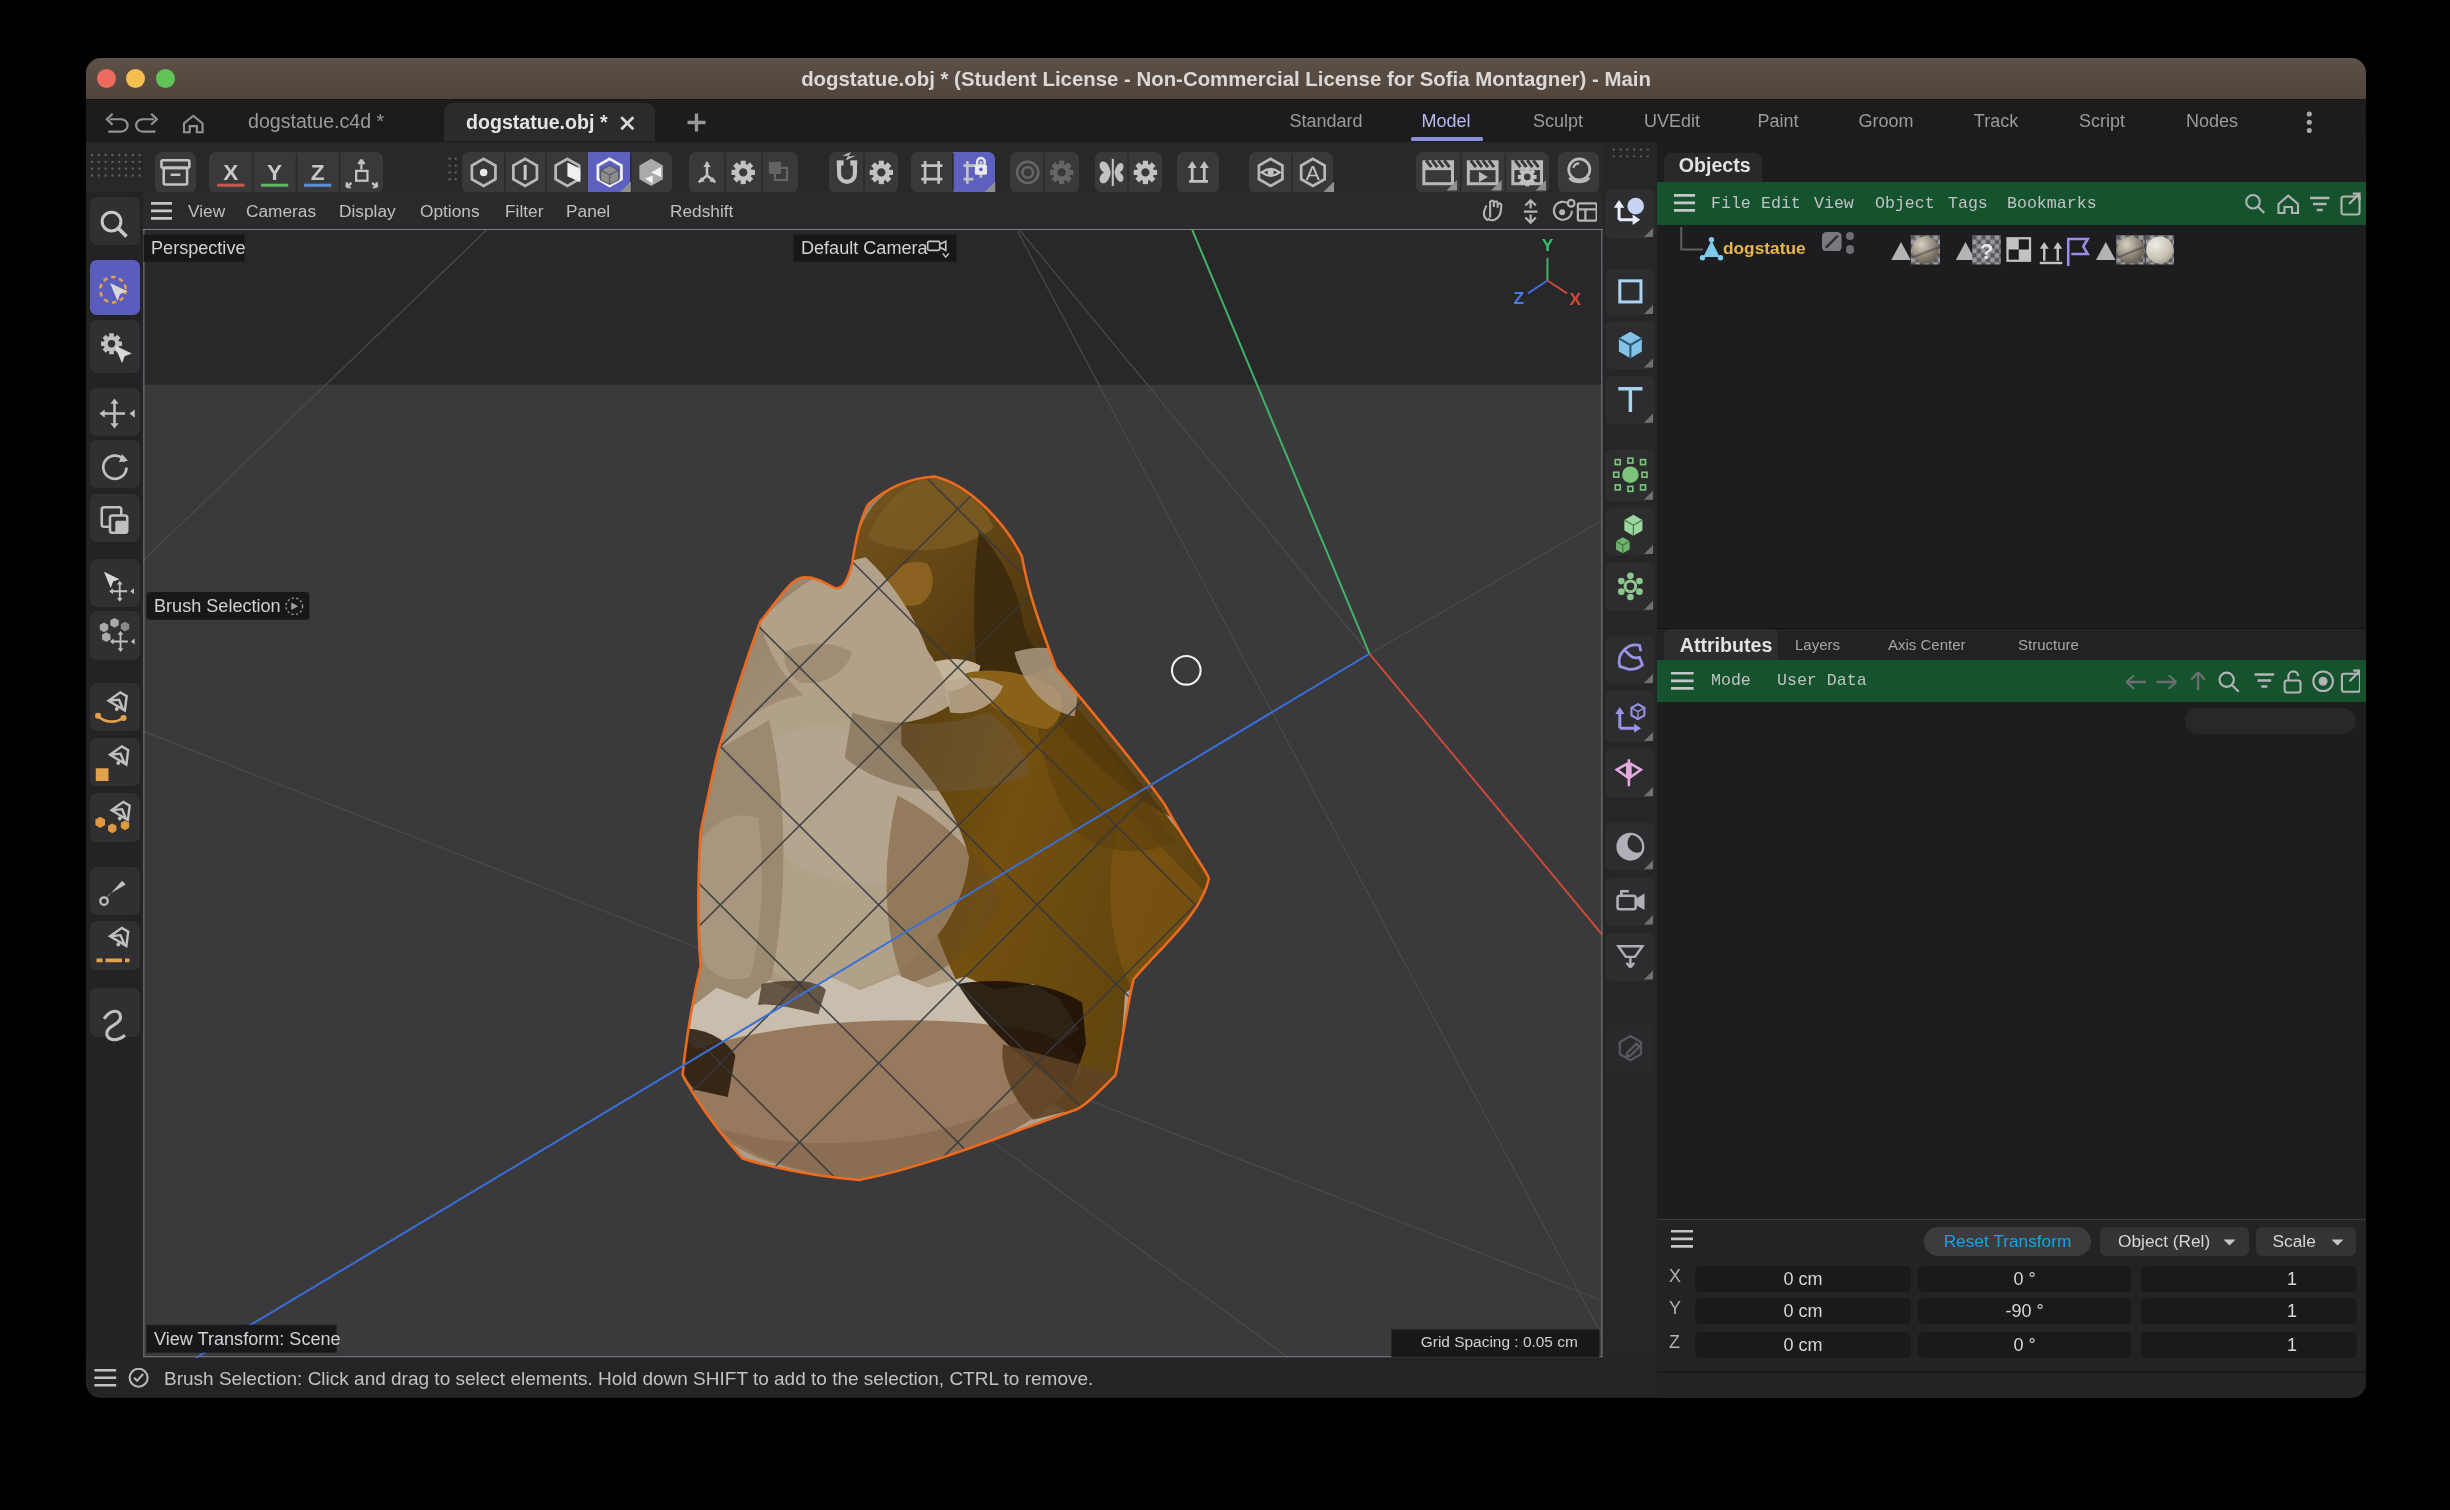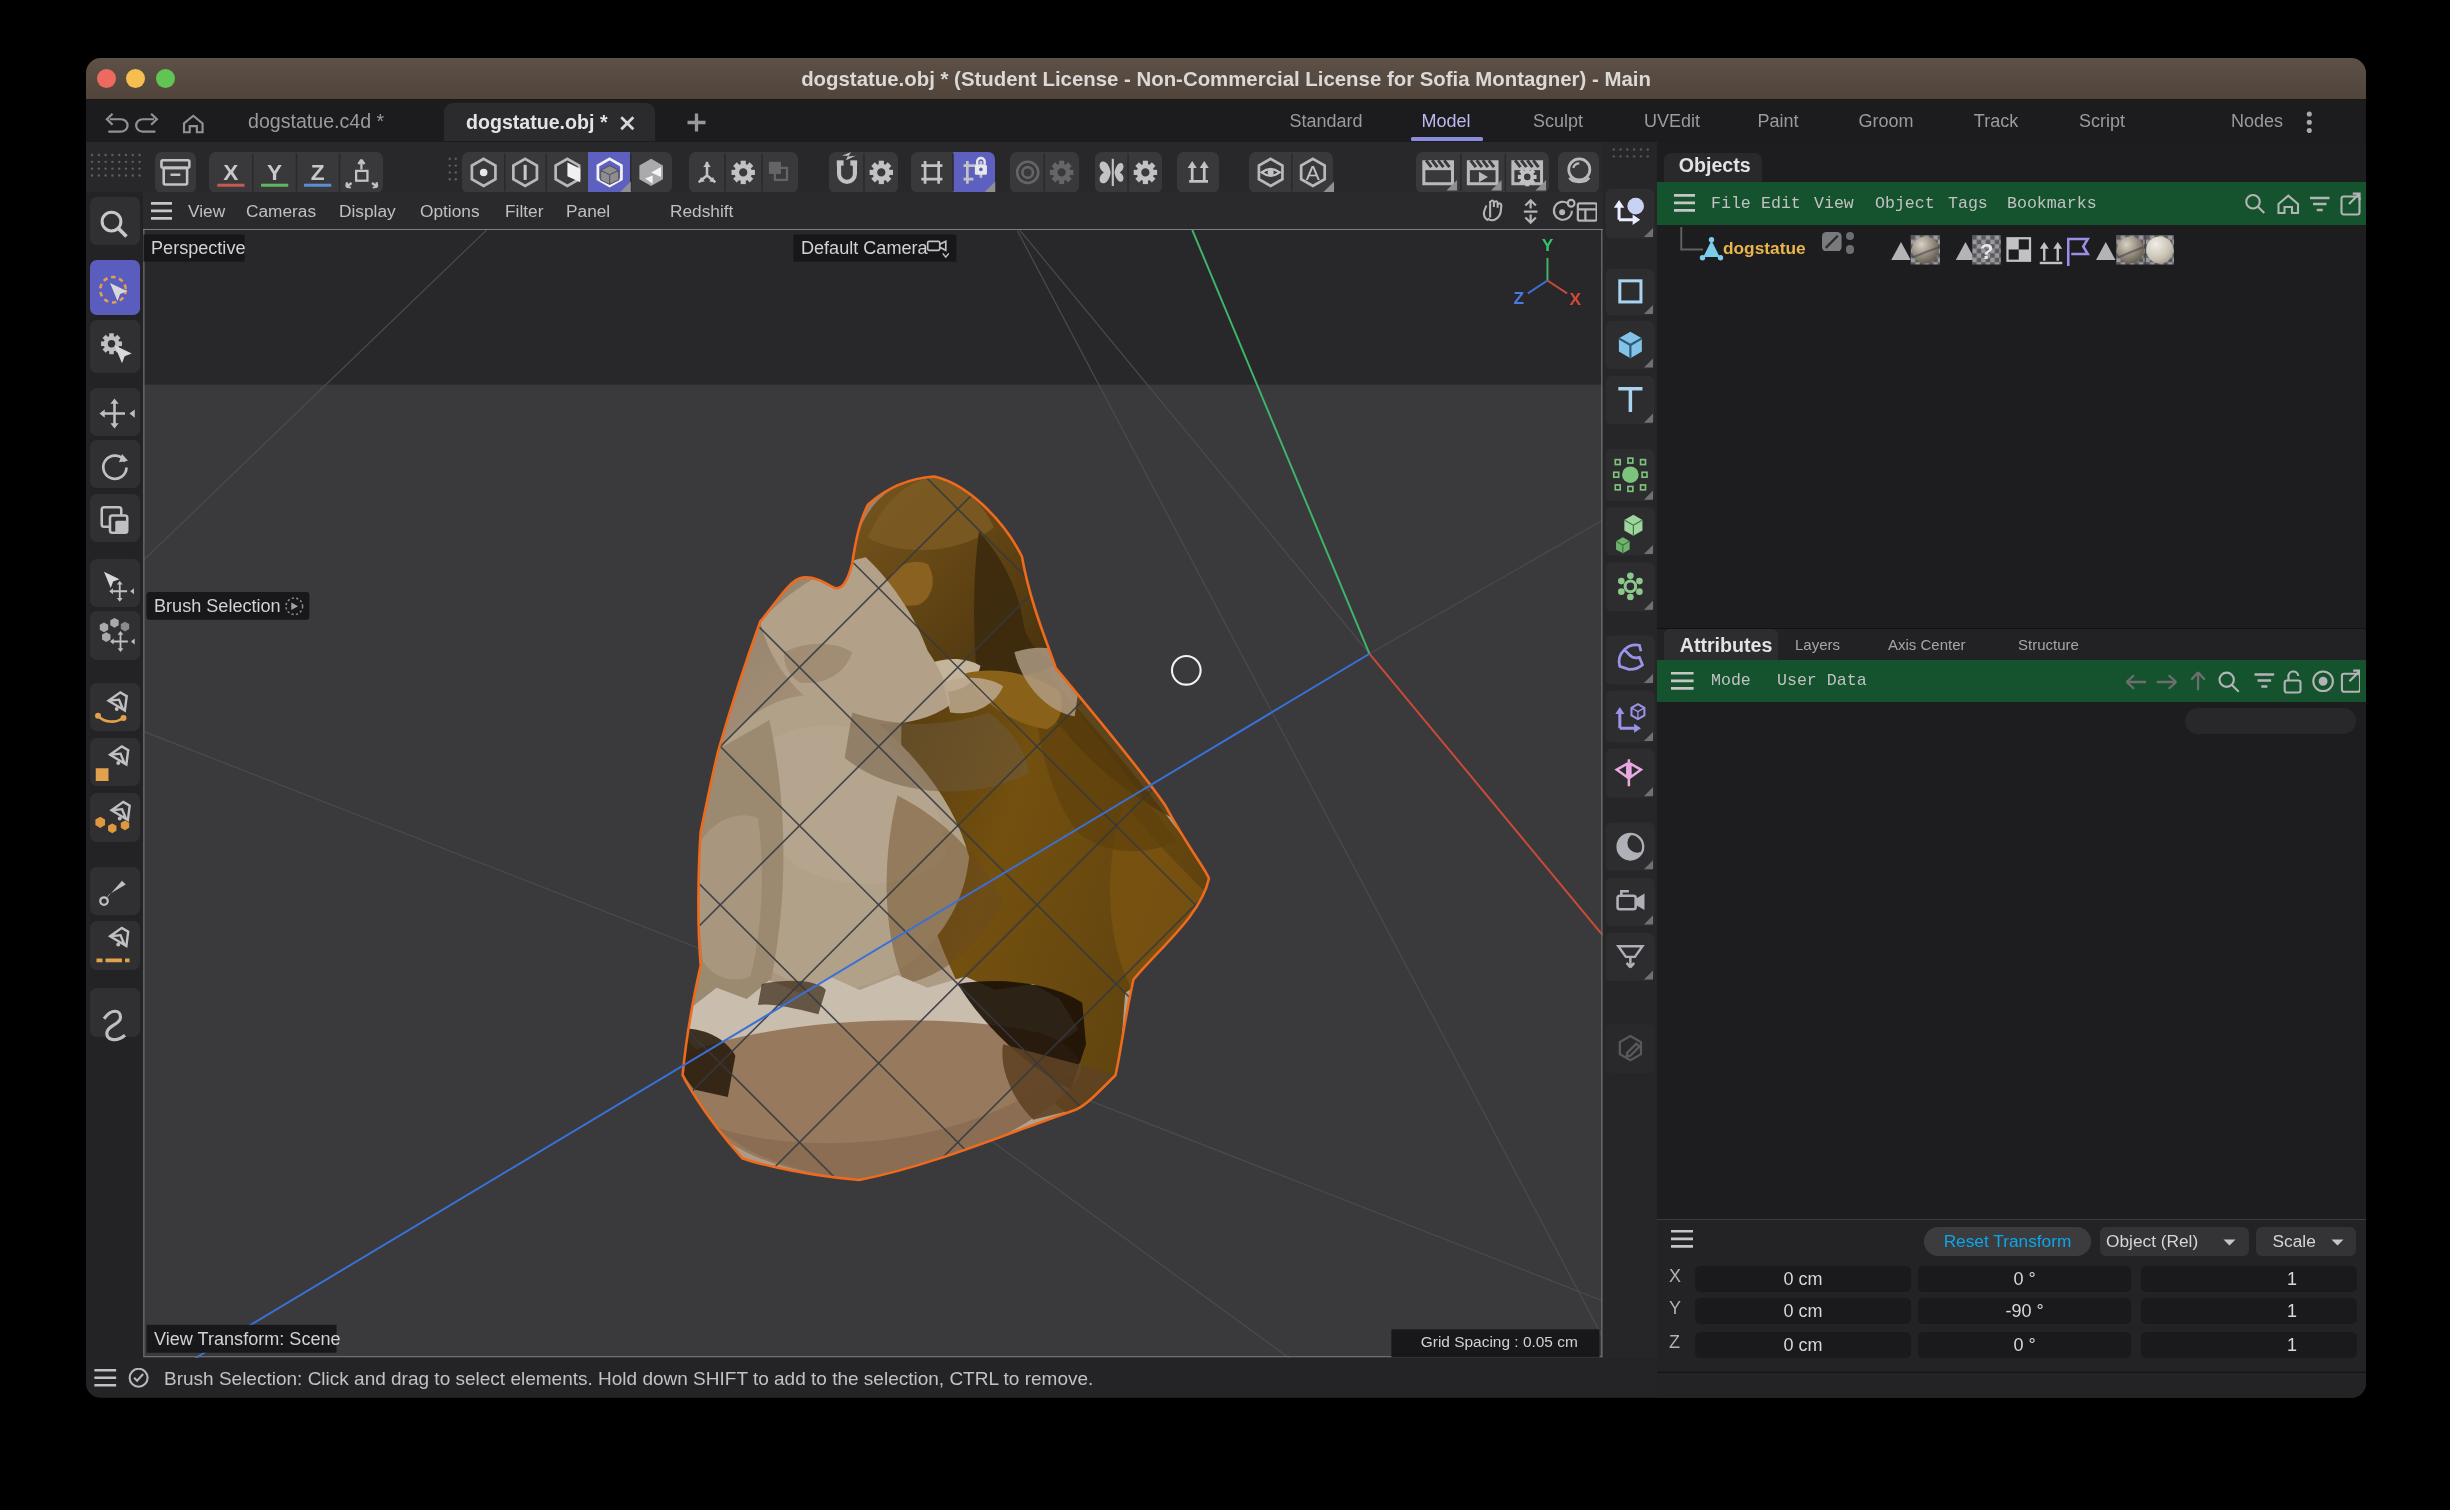--- a/index.html
+++ b/index.html
@@ -82,21 +82,21 @@
     </svg>
     <div class="menuitem" style="left:1240px;">Standard</div>
     <div class="menuitem" style="left:1360px;color:#b9b9ef;">Model</div>
     <div class="abs" style="left:1325px;top:36px;width:72px;height:3.8px;background:#8c8cdc;border-radius:1.5px;"></div>
     <div class="menuitem" style="left:1472px;">Sculpt</div>
     <div class="menuitem" style="left:1586px;">UVEdit</div>
     <div class="menuitem" style="left:1692px;">Paint</div>
     <div class="menuitem" style="left:1800px;">Groom</div>
     <div class="menuitem" style="left:1910px;">Track</div>
     <div class="menuitem" style="left:2016px;">Script</div>
-    <div class="menuitem" style="left:2126px;margin-left:45px;">Nodes</div>
+    <div class="menuitem" style="left:2126px;">Nodes</div>
     <svg class="abs" style="left:2218px;top:9.8px;" width="10.6" height="22.6" viewBox="0 0 14 30">
       <g fill="#a8a8aa">
           <circle cx="7" cy="4" r="3.4"></circle>
           <circle cx="7" cy="15" r="3.4"></circle>
           <circle cx="7" cy="26" r="3.4"></circle>
         </g>
     </svg>
   </div>
   <div class="toolbar" id="toolbar">
     <div class="tbgroup" style="left:69px;width:41px;"></div>
@@ -856,21 +856,21 @@
     <div class="rp-row" style="top:560px;height:517px;background:#1d1d1f;">
       <div class="abs" style="left:528px;top:6px;width:171px;height:26px;background:#28282a;border-radius:13px;"></div>
     </div>
 
     <div class="rp-row" style="top:1077px;height:37px;background:#232325;border-top:0.8px solid #3c3c3e;">
       <svg class="abs" style="left:13.6px;top:9px;" width="22.6" height="19.6" viewBox="0 0 30 26">
         <path d="M0 3 H30 M0 13 H30 M0 23 H30" stroke="#c6c6c8" stroke-width="3.6"></path>
       </svg>
       <div class="abs" style="left:267px;top:6.8px;width:167px;height:29px;background:#3c3c3e;border-radius:14.3px;text-align:center;line-height:29px;font-size:17.3px;color:#0ea5e9;">Reset Transform</div>
       <div class="abs" style="left:443px;top:6.8px;width:149px;height:29px;background:#343436;border-radius:6px;line-height:29px;font-size:17.3px;color:#d6d6d8;">
-        <span style="margin-left:6px;">Object (Rel)</span>
+        <span style="margin-left:18px;">Object (Rel)</span>
         <svg class="abs" style="right:12px;top:11.3px;" width="15" height="9" viewBox="0 0 20 12">
             <path d="M2 2 L10 10 L18 2 Z" fill="#c6c6c8"></path>
           </svg>
       </div>
       <div class="abs" style="left:599px;top:6.8px;width:100px;height:29px;background:#343436;border-radius:6px;line-height:29px;font-size:17.3px;color:#d6d6d8;">
         <span style="margin-left:16.6px;">Scale</span>
         <svg class="abs" style="right:10.6px;top:11.3px;" width="15" height="9" viewBox="0 0 20 12">
             <path d="M2 2 L10 10 L18 2 Z" fill="#c6c6c8"></path>
           </svg>
       </div>

